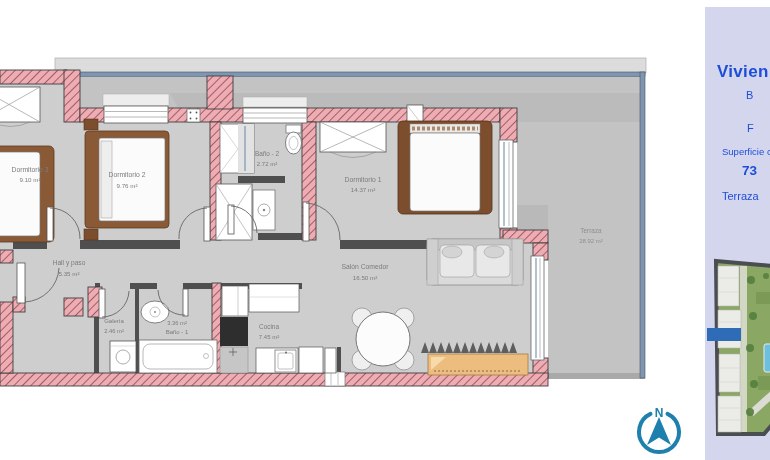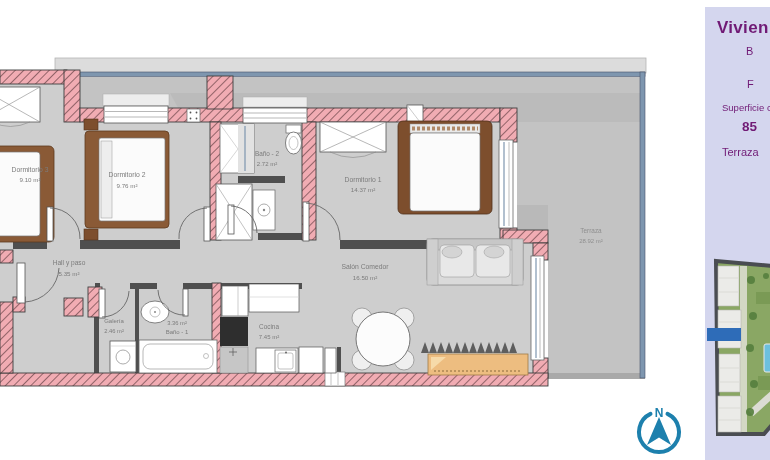--- a/index.html
+++ b/index.html
@@ -5,21 +5,21 @@
   html,body{margin:0;padding:0;}
   body{position:relative;width:770px;height:460px;overflow:hidden;background:#ffffff;
        font-family:"Liberation Sans",sans-serif;}
   svg{position:absolute;display:block;}
   #plan{left:0;top:0;}
   #site{left:706px;top:258px;}
   #compass{left:628px;top:401px;}
   svg text{font-family:"Liberation Sans",sans-serif;}
   .rlbl{fill:#7c7c7c;}
   .panel{position:absolute;left:705px;top:7px;width:120px;height:453px;background:#d4d6ee;}
-  .panel div{position:absolute;white-space:nowrap;color:#701a75;}
+  .panel div{position:absolute;white-space:nowrap;color:#1d4ed8;margin-top:44px;}
   .p-title{left:12px;top:11px;font-size:17px;font-weight:bold;color:#22304f;letter-spacing:.3px;}
   .r1{left:41px;top:38px;font-size:11px;}
   .r2{left:42px;top:71px;font-size:11px;}
   .r3{left:17px;top:95px;font-size:9.5px;}
   .r4{left:37px;top:112px;font-size:13.5px;font-weight:bold;color:#2a3558;}
   .r5{left:17px;top:139px;font-size:11px;}
 </style>
 </head>
 <body>
 
@@ -284,21 +284,21 @@
     <text fill="#8f8f8f" x="591" y="233" font-size="6.4">Terraza</text>
     <text fill="#8f8f8f" x="591" y="243" font-size="6">28.92 m²</text>
   </g>
 </svg>
 
 <div class="panel">
   <div class="p-title">Vivien</div>
   <div class="r1">B</div>
   <div class="r2">F</div>
   <div class="r3">Superficie c</div>
-  <div class="r4">85</div>
+  <div class="r4">73</div>
   <div class="r5">Terraza</div>
 </div>
 
 <svg id="site" width="100" height="180" viewBox="0 0 100 180">
   <polygon points="10,3 78,9 82,14 82,148 58,176 12,176" fill="#8aa764" stroke="#4a4d52" stroke-width="4"></polygon>
   <rect x="34" y="8" width="7" height="166" fill="#d3d8c4"></rect>
   <g fill="#ebebe8" stroke="#b5b5b0" stroke-width="0.6">
     <rect x="12" y="8" width="21" height="40"></rect>
     <rect x="12" y="52" width="23" height="38"></rect>
     <rect x="13" y="96" width="21" height="38"></rect>

